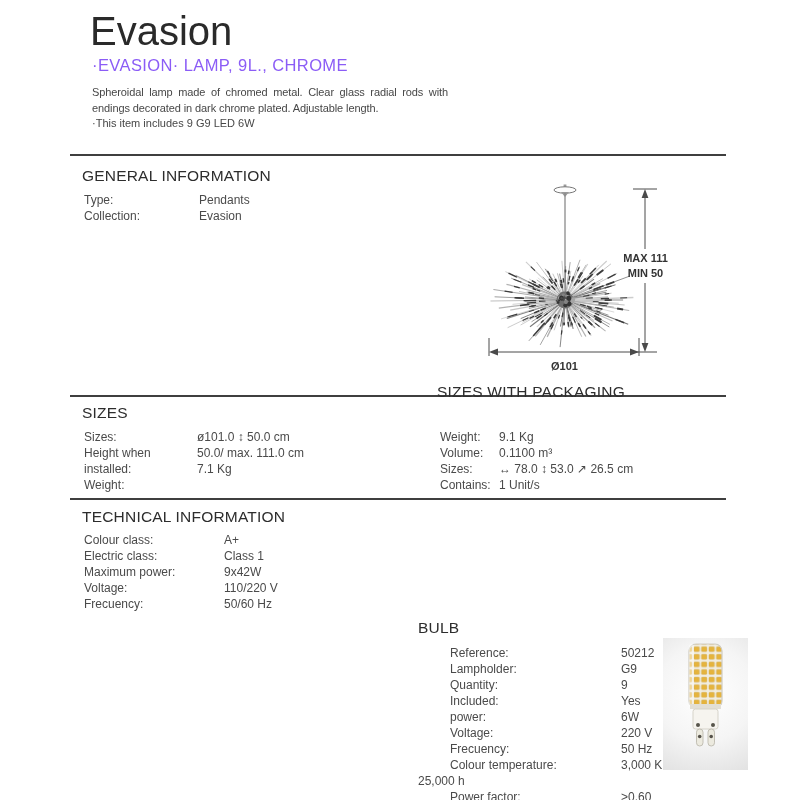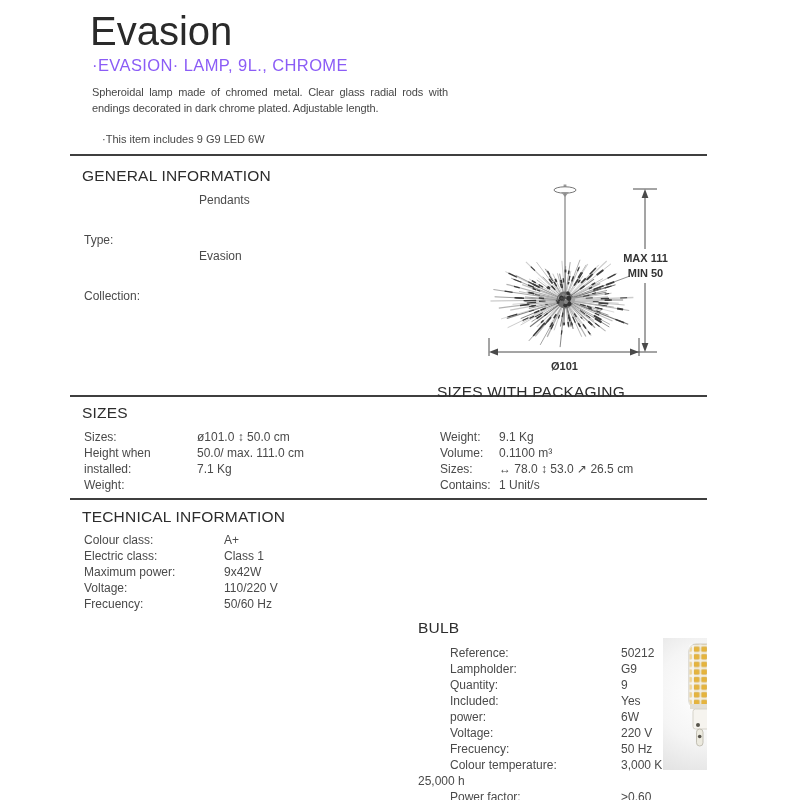--- a/index.html
+++ b/index.html
@@ -1,29 +1,29 @@
 <!DOCTYPE html>
 <html><head>
 <meta charset="utf-8">
 <style>
   html,body{margin:0;padding:0;background:#fff;}
   #page{position:relative;width:707px;height:800px;background:#ffffff;overflow:hidden;
-        font-family:"Liberation Sans","DejaVu Sans",sans-serif;color:#4a4a4a;}
+        font-family:"Liberation Sans","DejaVu Sans",sans-serif;color:#4a4a4a;padding-left:46px;}
   .abs{position:absolute;}
   #product-title{left:90px;top:8px;font-size:40px;line-height:46px;color:#2a2a2a;letter-spacing:0;}
   #product-subtitle{left:92px;top:56px;font-size:16.5px;color:#8b5cf6;letter-spacing:.4px;}
   #product-description{left:92px;top:84px;width:356px;font-size:11px;line-height:16px;
         letter-spacing:-.1px;text-align:justify;color:#474747;}
-  #product-note{left:92px;top:133px;font-size:11px;color:#474747;margin-left:10px;}
+  #product-note{left:92px;top:117px;font-size:11px;color:#474747;}
   .rule{left:70px;width:656px;height:2px;background:#3f3f3f;}
   .sec-heading{font-size:15.5px;color:#2d2d2d;letter-spacing:.2px;}
   .rows{font-size:12px;line-height:16px;color:#4a4a4a;}
   .row{display:flex;}
   .lbl{flex-shrink:0;}
-  .gi .lbl{width:115px;margin-top:40px;}
+  .gi .lbl{width:115px;}
   .sz .lbl{width:113px;}
   .pk .lbl{width:59px;}
   .tc .lbl{width:140px;}
   .bb .lbl{width:171px;margin-left:32px;}
   #bulb-photo{left:663px;top:638px;width:85px;height:132px;
         background:radial-gradient(circle at 50% 42%, #ffffff 0%, #f5f5f5 55%, #e2e2e2 100%);}
   svg text{font-family:"Liberation Sans","DejaVu Sans",sans-serif;}
 </style>
 </head>
 <body>

